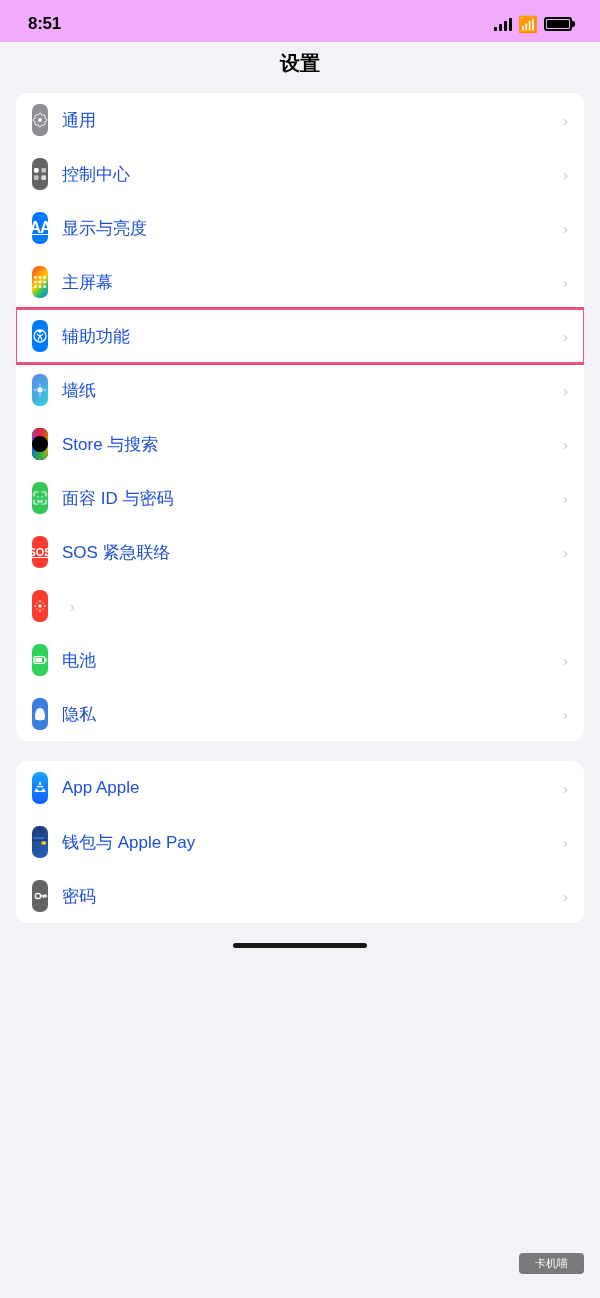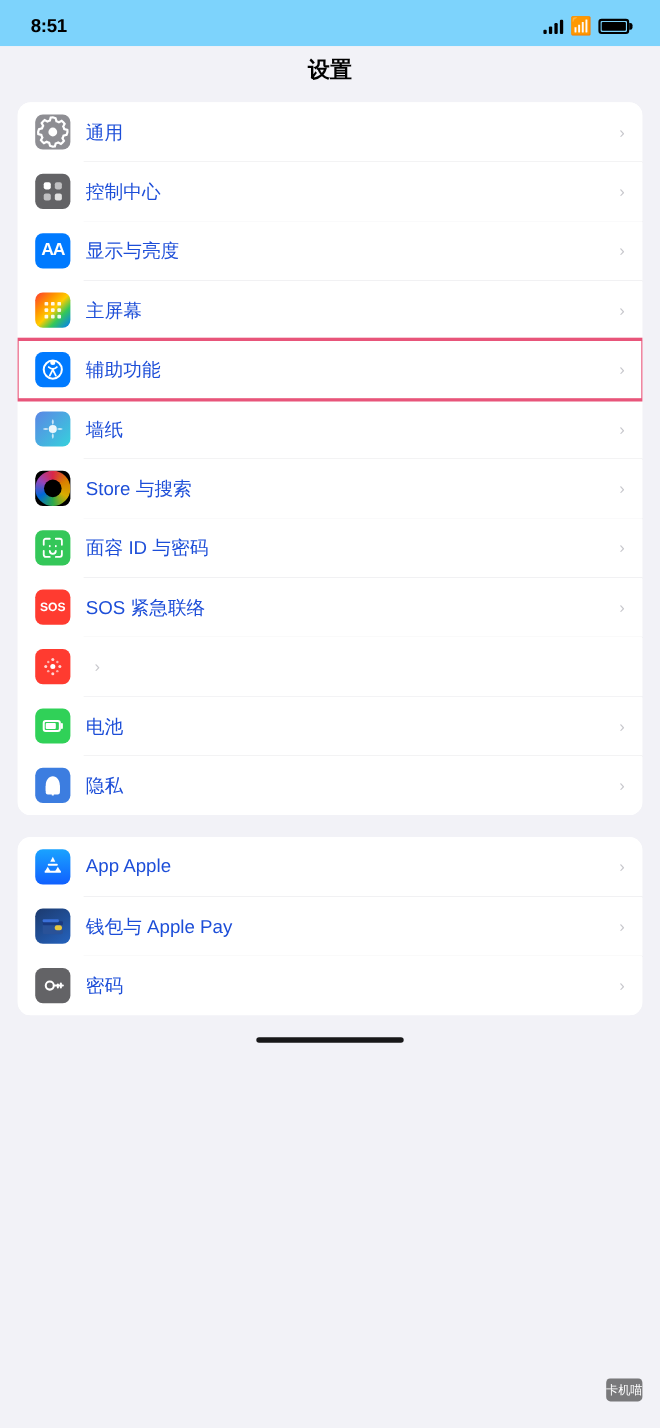--- a/index.html
+++ b/index.html
@@ -12,21 +12,21 @@
       font-family: -apple-system, 'PingFang SC', 'Helvetica Neue', sans-serif;
       overflow-x: hidden;
     }
 
     
     .status-bar {
       display: flex;
       justify-content: space-between;
       align-items: center;
       padding: 14px 28px 8px 28px;
-      background: #7dd3fc;
+      background: #f0abfc;
     }
     .status-time {
       font-size: 17px;
       font-weight: 600;
       color: #000;
       letter-spacing: -0.3px;
     }
     .status-icons {
       display: flex;
       align-items: center;
@@ -115,31 +115,32 @@
       z-index: 2;
     }
     .settings-item.highlighted::after {
       display: none;
     }
     .settings-item.highlighted + .settings-item::before {
       display: none;
     }
 
     .item-icon {
-      width: 32px;
+      width: 16px;
       height: 32px;
       border-radius: 7px;
       display: flex;
       align-items: center;
       justify-content: center;
       margin-right: 14px;
       flex-shrink: 0;
       font-size: 18px;
       color: #fff;
       overflow: hidden;
+      text-decoration: underline;
     }
 
     
     .icon-gray { background: #8e8e93; }
     .icon-gray2 { background: #636366; }
     .icon-blue { background: #007aff; }
     .icon-blue2 { background: #007aff; }
     .icon-green { background: #34c759; }
     .icon-red { background: #ff3b30; }
     .icon-green2 { background: #30d158; }
@@ -167,21 +168,21 @@
     }
 
     
     .watermark {
       position: fixed;
       bottom: 24px;
       right: 16px;
       background: rgba(0,0,0,0.5);
       color: #fff;
       font-size: 11px;
-      padding: 3px 0;
+      padding: 3px 16px;
       border-radius: 4px;
     }
   </style>
 </head>
 <body>
 
 <div class="status-bar">
   <span class="status-time">8:51</span>
   <div class="status-icons">
     <div class="signal-bars">

